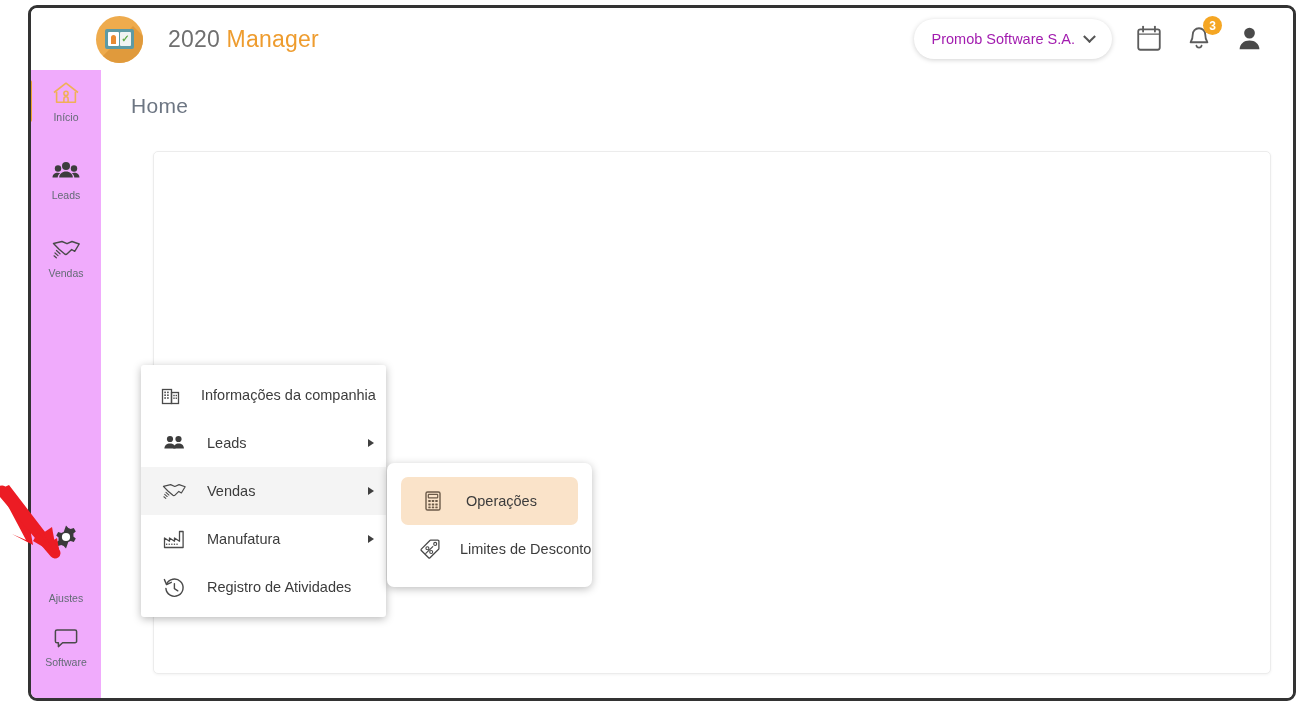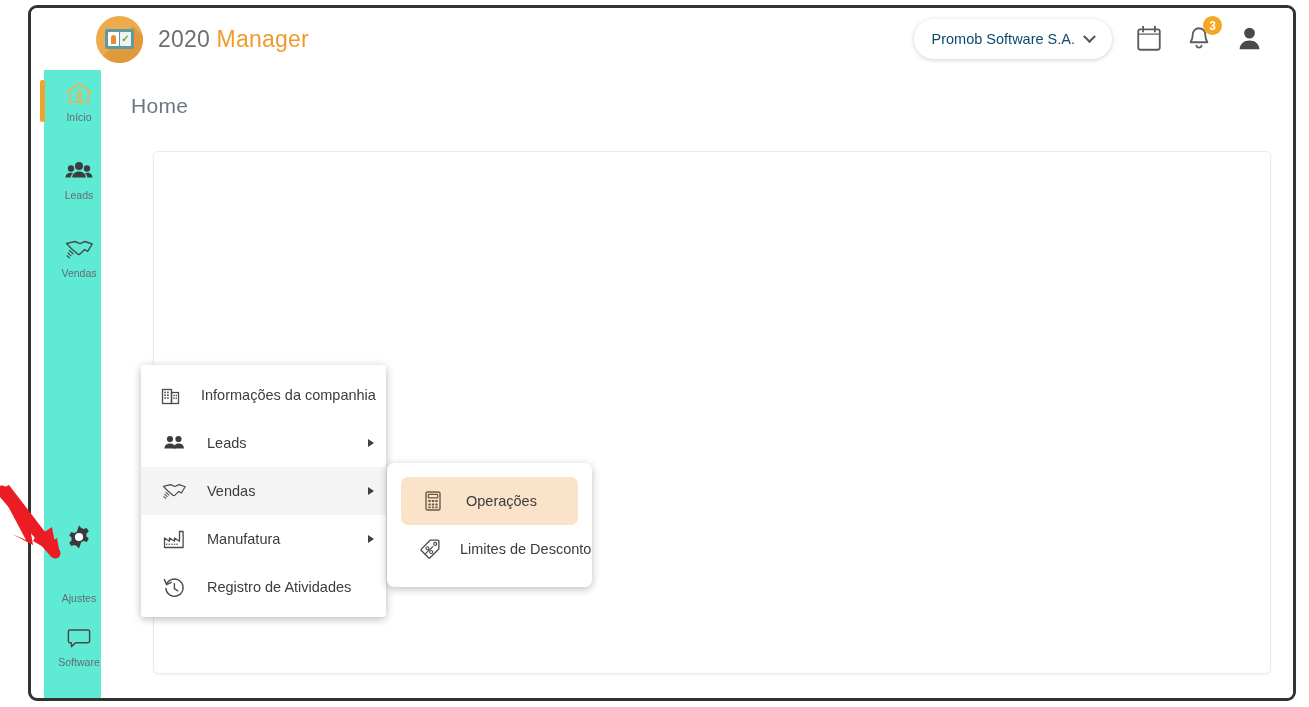--- a/index.html
+++ b/index.html
@@ -45,51 +45,51 @@
     display: flex; gap: 1px;
     background: #5d9aa4; padding: 3px;
     border-radius: 2px;
   }
   .logo-sq { width: 11px; height: 14px; border-radius: 1px; background:#fff;
              display:flex;align-items:center;justify-content:center;}
   .logo-sq.a { background: #f0f3f2; }
   .logo-person { width:5px;height:9px;background:#e98b32;border-radius:3px 3px 0 0; }
   .logo-check { color:#5faa46; font-size:10px; line-height:1; font-weight:bold; }
   #brand-text {
-    margin-left: 15px; font-size: 23px; letter-spacing: .2px;
+    margin-left: 25px; font-size: 23px; letter-spacing: .2px;
     color: #6f6f6f; font-family: "Liberation Sans", sans-serif;
   }
   #brand-text .accent { color: #ee9c2e; }
 
   #topbar-right {
     margin-left: auto; display: flex; align-items: center; gap: 24px;
     margin-right: 30px;
   }
   #company-select {
     height: 40px; min-width: 196px;
     background: #ffffff; border-radius: 22px;
     box-shadow: 0 1px 5px rgba(0,0,0,.18);
     display: flex; align-items: center; justify-content: center; gap: 10px;
     padding: 0 18px; cursor: pointer;
   }
-  #company-select .label { font-size: 14.5px; color: #0c4a6e; white-space: nowrap; }
+  #company-select .label { font-size: 14.5px; color: #a21caf; white-space: nowrap; }
   .chev { width: 9px; height: 9px; border-right: 2.2px solid #555;
           border-bottom: 2.2px solid #555; transform: rotate(45deg) translate(-2px,-2px); }
   .ico-btn { position: relative; cursor: pointer; display:flex; align-items:center; }
   .badge {
     position: absolute; top: -9px; right: -10px;
     min-width: 19px; height: 19px; border-radius: 50%;
     background: #f5a623; color: #fff; font-size: 12px; font-weight: bold;
     display: flex; align-items: center; justify-content: center;
   }
 
   
   #sidebar {
-    position: absolute; left: 13px; top: 62px;
-    width: 70px; bottom: 0; background: #5eead4;
+    position: absolute; left: 0; top: 62px;
+    width: 70px; bottom: 0; background: #f0abfc;
   }
   .side-item {
     position: relative;
     width: 70px; height: 62px;
     display: flex; flex-direction: column; align-items: center; justify-content: center;
     gap: 4px; cursor: pointer;
   }
   .side-item .slabel { font-size: 10.5px; color: #636b75; }
   .side-item.active .slabel { color: #636b75; }
   .side-item.active::before {

